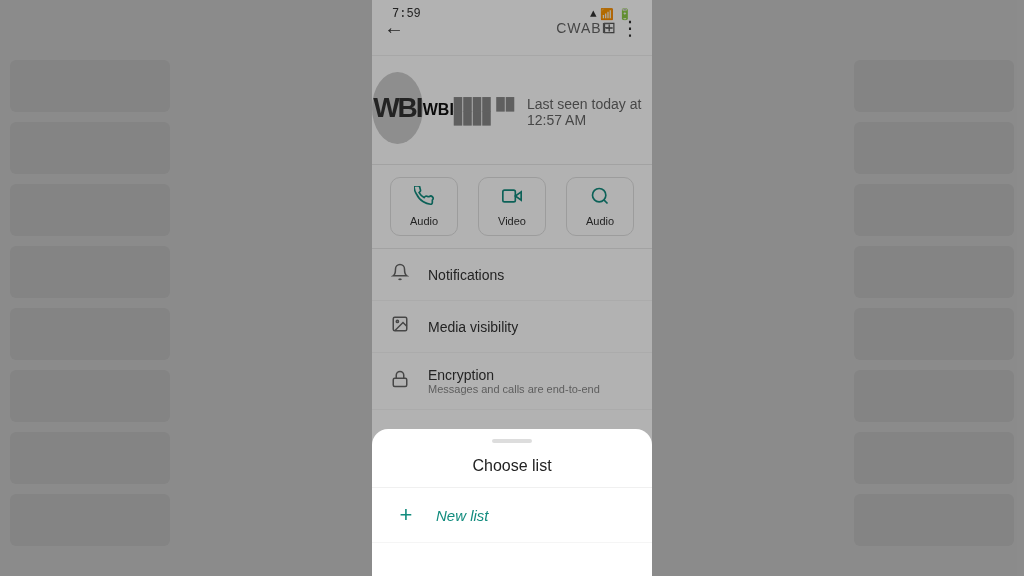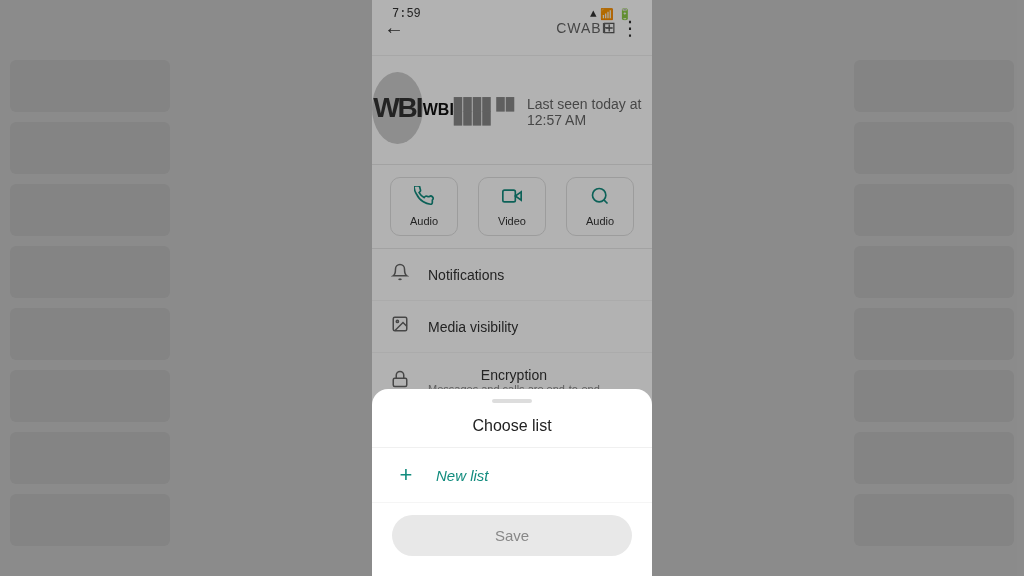--- a/index.html
+++ b/index.html
@@ -192,21 +192,20 @@
     .menu-items {
       padding: 0;
     }
 
     .menu-item {
       display: flex;
       align-items: center;
       padding: 14px 16px;
       border-bottom: 1px solid #f5f5f5;
       gap: 16px;
-      text-align: center;
     }
 
     .menu-icon {
       font-size: 18px;
       color: #666;
       width: 24px;
       text-align: center;
     }
 
     .menu-text {
@@ -230,21 +229,21 @@
     
     .bottom-sheet {
       position: absolute;
       bottom: 0;
       left: 50%;
       transform: translateX(-50%);
       width: 280px;
       background: #fff;
       border-radius: 16px 16px 0 0;
       z-index: 30;
-      padding-bottom: 20px;
+      padding-bottom: 33px;
     }
 
     .sheet-handle {
       width: 40px;
       height: 4px;
       background: #ddd;
       border-radius: 2px;
       margin: 10px auto 0;
     }
 
@@ -454,14 +453,13 @@
   <div class="sheet-title">Choose list</div>
 
   
   <div class="sheet-item">
     <span class="new-list-icon sheet-item-icon">+</span>
     <span class="sheet-item-text new-list-text">New list</span>
   </div>
 
   
 
-  <button class="save-btn">Save</button>
 </div>
 
 </body></html>

